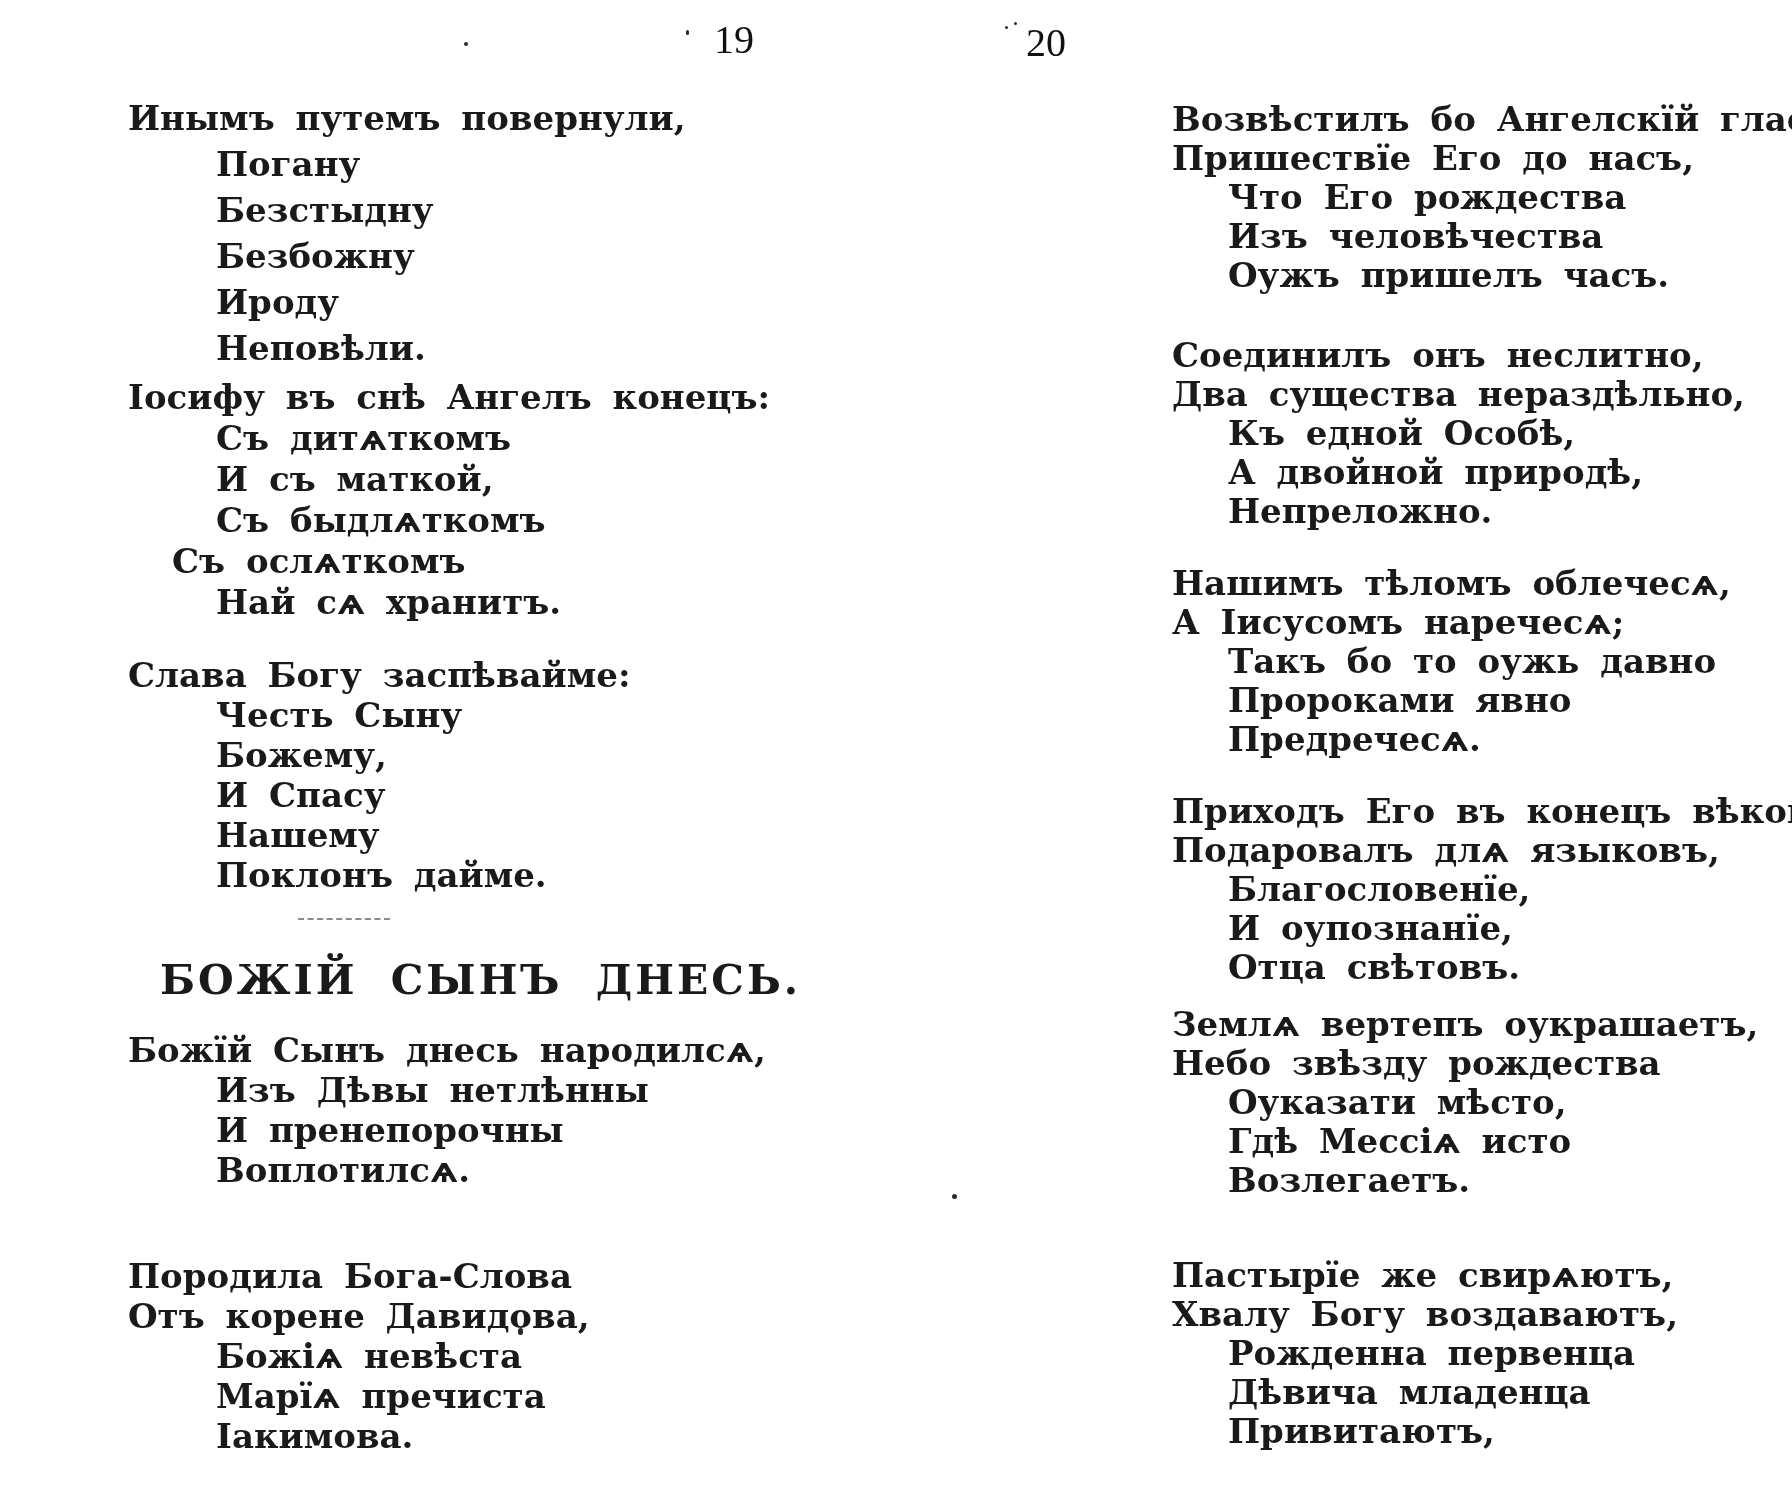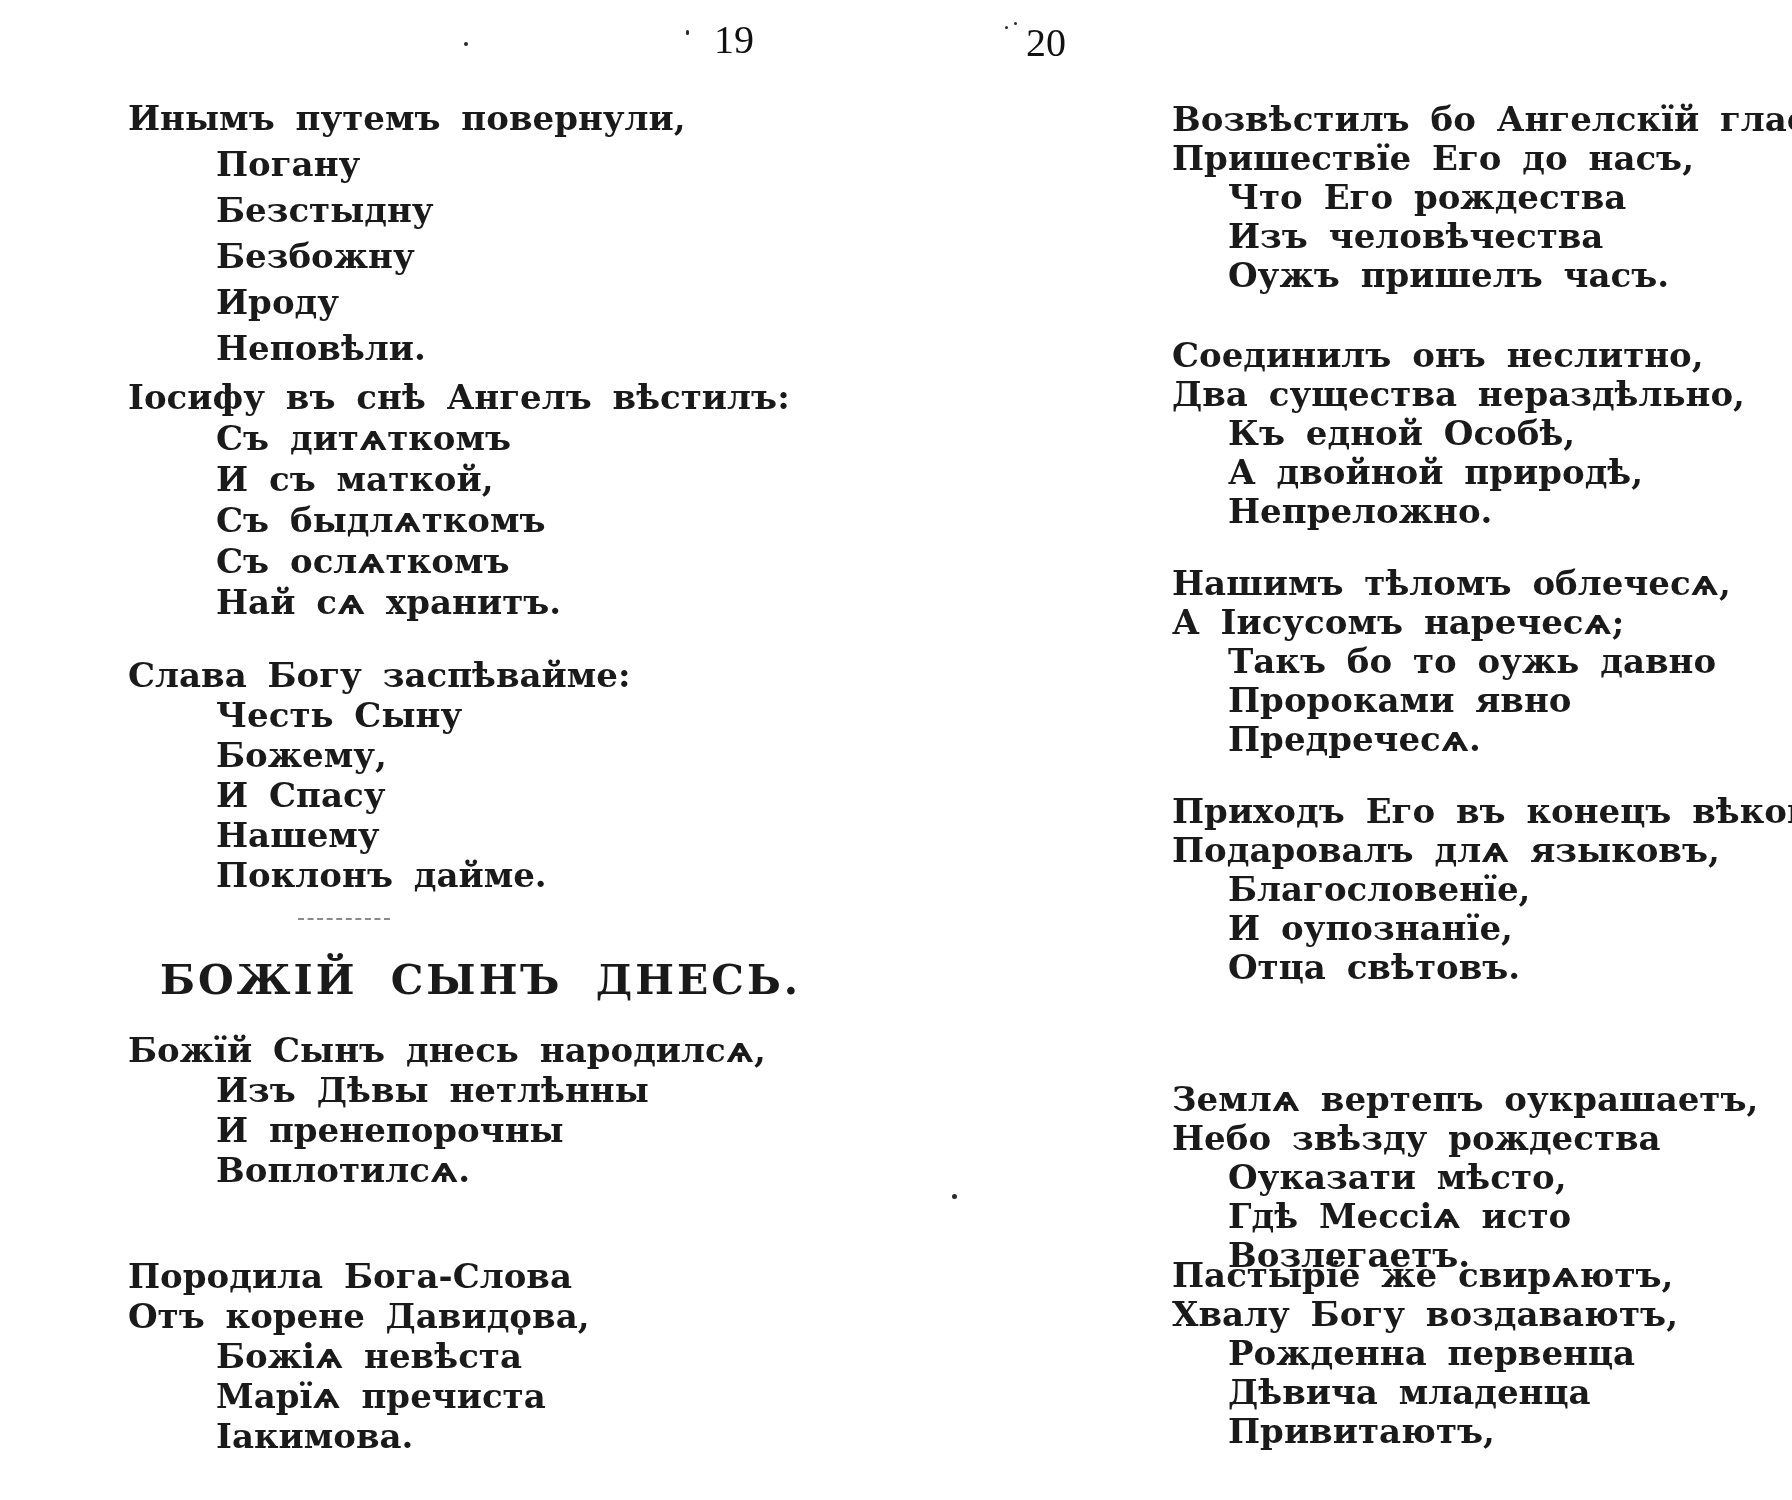--- a/index.html
+++ b/index.html
@@ -69,25 +69,25 @@
   <div class="speck" style="left:518px;top:1328px;width:5px;height:7px;border-radius:3px;"></div>
 <div class="stanza" style="left: 128px; top: 95px; line-height: 46px;">
       <div class="line">Инымъ путемъ повернули,</div>
       <div class="line" style="margin-left: 88px;">Погану</div>
       <div class="line" style="margin-left: 88px;">Безстыдну</div>
       <div class="line" style="margin-left: 88px;">Безбожну</div>
       <div class="line" style="margin-left: 88px;">Ироду</div>
       <div class="line" style="margin-left: 88px;">Неповѣли.</div>
     </div>
     <div class="stanza" style="left: 128px; top: 377px; line-height: 41px;">
-      <div class="line">Іосифу въ снѣ Ангелъ вѣстилъ:</div>
+      <div class="line">Іосифу въ снѣ Ангелъ конецъ:</div>
       <div class="line" style="margin-left: 88px;">Съ дитѧткомъ</div>
       <div class="line" style="margin-left: 88px;">И съ маткой,</div>
       <div class="line" style="margin-left: 88px;">Съ быдлѧткомъ</div>
-      <div class="line" style="margin-left: 88px;">Съ ослѧткомъ</div>
+      <div class="line" style="margin-left: 44px;">Съ ослѧткомъ</div>
       <div class="line" style="margin-left: 88px;">Най сѧ хранитъ.</div>
     </div>
     <div class="stanza" style="left: 128px; top: 655px; line-height: 40px;">
       <div class="line">Слава Богу заспѣвайме:</div>
       <div class="line" style="margin-left: 88px;">Честь Сыну</div>
       <div class="line" style="margin-left: 88px;">Божему,</div>
       <div class="line" style="margin-left: 88px;">И Спасу</div>
       <div class="line" style="margin-left: 88px;">Нашему</div>
       <div class="line" style="margin-left: 88px;">Поклонъ дайме.</div>
     </div>
@@ -127,21 +127,21 @@
       <div class="line" style="margin-left: 56px;">Пророками явно</div>
       <div class="line" style="margin-left: 56px;">Предречесѧ.</div>
     </div>
     <div class="stanza" style="left: 1172px; top: 792px; line-height: 39px;">
       <div class="line">Приходъ Его въ конецъ вѣковъ,</div>
       <div class="line">Подаровалъ длѧ языковъ,</div>
       <div class="line" style="margin-left: 56px;">Благословенїе,</div>
       <div class="line" style="margin-left: 56px;">И оупознанїе,</div>
       <div class="line" style="margin-left: 56px;">Отца свѣтовъ.</div>
     </div>
-    <div class="stanza" style="left: 1172px; top: 1080px; line-height: 39px;">
+    <div class="stanza" style="left: 1172px; top: 1005px; line-height: 39px;">
       <div class="line">Землѧ вертепъ оукрашаетъ,</div>
       <div class="line">Небо звѣзду рождества</div>
       <div class="line" style="margin-left: 56px;">Оуказати мѣсто,</div>
       <div class="line" style="margin-left: 56px;">Гдѣ Мессіѧ исто</div>
       <div class="line" style="margin-left: 56px;">Возлегаетъ.</div>
     </div>
     <div class="stanza" style="left: 1172px; top: 1256px; line-height: 39px;">
       <div class="line">Пастырїе же свирѧютъ,</div>
       <div class="line">Хвалу Богу воздаваютъ,</div>
       <div class="line" style="margin-left: 56px;">Рожденна первенца</div>

